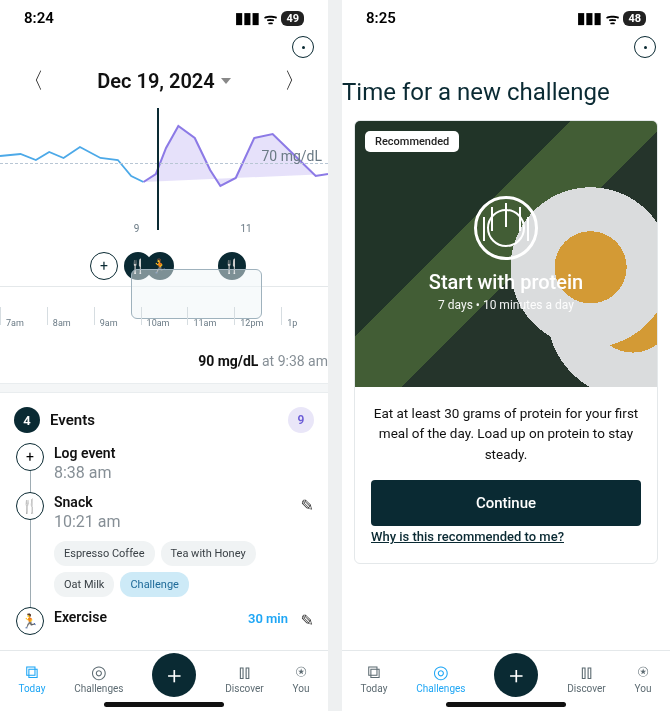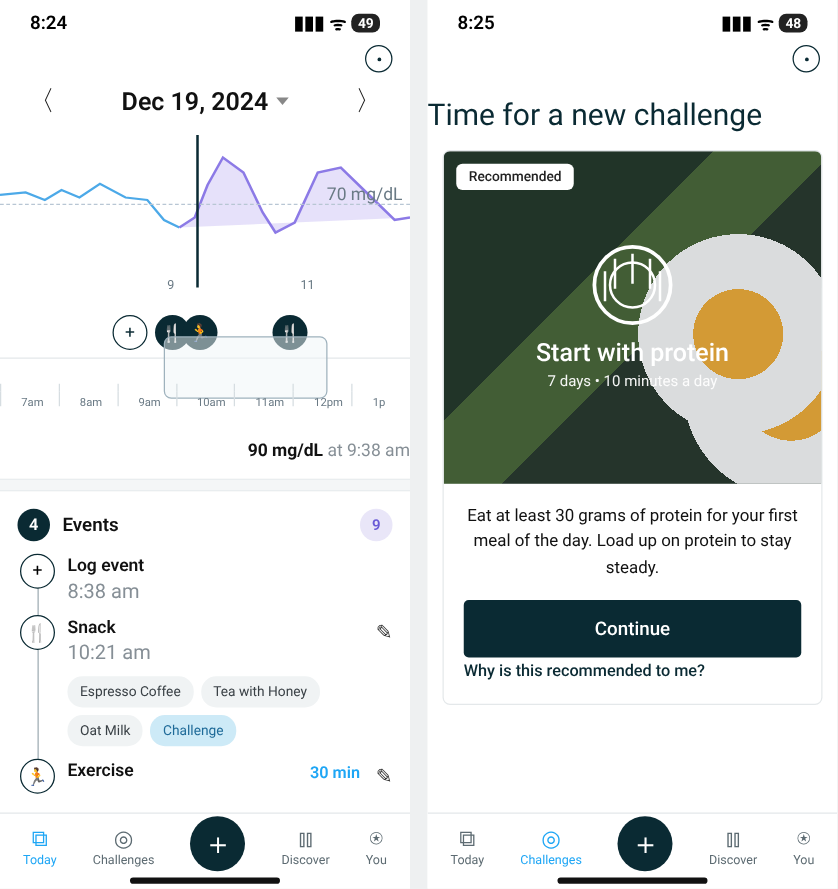--- a/index.html
+++ b/index.html
@@ -23,21 +23,21 @@
   .chart-x-labels { position:absolute; bottom:22px; left:0; right:0; display:flex; font-size:10px; color:#6a7a85;}
   .chart-x-labels span { flex:1; text-align:center;}
   .playhead { position:absolute; top:0; left:48%; width:2px; height:122px; background:#0a2a33;}
   .event-markers { position:absolute; bottom: -24px; left:0; right:0; display:flex; align-items:center; padding: 0 30px;}
   .marker { width:28px; height:28px; border-radius:50%; display:flex; align-items:center; justify-content:center; font-size:14px;}
   .marker.plus { border:1.5px solid #0a2a33; background:#fff; color:#0a2a33; margin-left: 60px;}
   .marker.dark { background:#0a2a33; color:#fff; margin-left: 6px;}
   .marker.dark2 { background:#0a2a33; color:#fff; margin-left: 44px;}
   .timeline-strip { margin-top: 30px; border-top:1px solid #e4e8ea; padding: 6px 0 12px; }
   .timeline-ticks { display:flex; font-size:9px; color:#6a7a85;}
-  .timeline-ticks span { flex:1; text-align:left; padding-left:16px; border-left:1px solid #d6dde1; height: 12px; line-height:20px; position:relative; }
+  .timeline-ticks span { flex:1; text-align:left; padding-left:5px; border-left:1px solid #d6dde1; height: 12px; line-height:20px; position:relative; }
   .timeline-ticks span::before { content:""; position:absolute; left:-1px; top:-6px; width:1px; height:6px; background:#d6dde1;}
   .hl-window { position:absolute; top:-24px; height:50px; border:1px solid #9fb2bd; border-radius:6px; background:rgba(240,245,248,.5);}
   .timeline-wrap { position:relative; height:20px;}
   .reading-row { text-align:right; padding: 16px 0 14px; font-size:14px; color:#111;}
   .reading-row .val { font-weight:700; }
   .reading-row .muted { color:#868f96;}
   .divider { height:10px; background:#f4f6f7; border-top:1px solid #e9edef; border-bottom:1px solid #e9edef;}
   .events-header { display:flex; align-items:center; padding: 14px 14px 10px; gap:10px;}
   .badge-circle { width:26px; height:26px; border-radius:50%; background:#0a2a33; color:#fff; font-size:13px; font-weight:600; display:flex; align-items:center; justify-content:center;}
   .events-header h3 { font-size:15px; font-weight:600; color:#111; flex:1;}
@@ -71,21 +71,21 @@
   .card-img::after { content:""; position:absolute; inset:0; background: rgba(10,20,25,.15);}
   .reco-pill { position:absolute; top:10px; left:10px; background:#fff; color:#222; font-size:11px; font-weight:500; padding:4px 10px; border-radius:5px; z-index:2;}
   .protein-icon { width:64px; height:64px; border:3px solid #fff; border-radius:50%; position:relative; z-index:2; margin-bottom:10px; }
   .protein-icon::before { content:""; position:absolute; inset:10px; border:2px solid #fff; border-radius:50%;}
   .protein-icon::after { content:""; position:absolute; left:50%; top:4px; width:2px; height:24px; background:#fff; box-shadow: 14px 4px 0 #fff, -14px 4px 0 #fff, 22px 14px 0 #fff, -22px 14px 0 #fff; transform:translateX(-50%);}
   .card-img h2 { z-index:2; font-size:20px; font-weight:500;}
   .card-img .sub { z-index:2; font-size:12px; opacity:.95; margin-top:4px;}
   .card-body { padding: 16px 16px 18px; }
   .card-body p { font-size:13.5px; line-height:1.5; color:#111;text-align:center; }
   .btn-continue { display:block; width:100%; margin-top:16px; background:#0a2a33; color:#fff; text-align:center; padding:14px 15px; border-radius:4px; font-size:15px; font-weight:500;}
-  .why-link { display:inline-block; font-size:13px; color:#0a2a33; font-weight:500;}
+  .why-link { display:inline-block; font-size:13px; color:#0a2a33; text-decoration:underline; font-weight:500;}
 </style>
 </head>
 <body>
 
 <div class="phone">
   <div class="status-bar">
     <span>8:24</span>
     <div class="status-right">
       <span>▮▮▮</span>
       <span>ᯤ</span>

